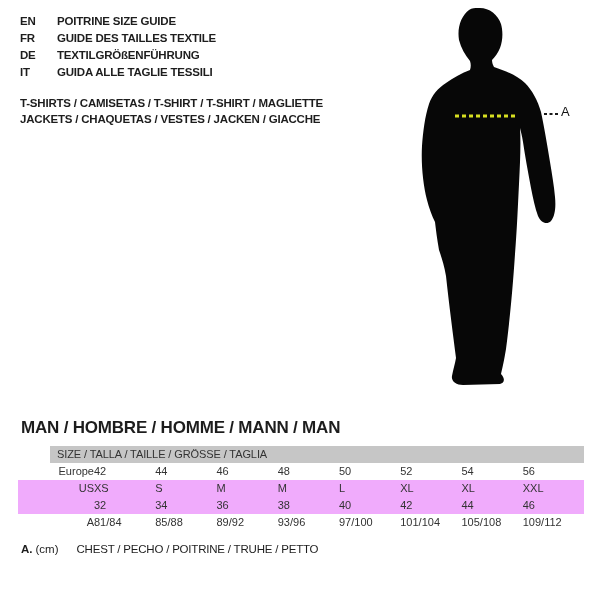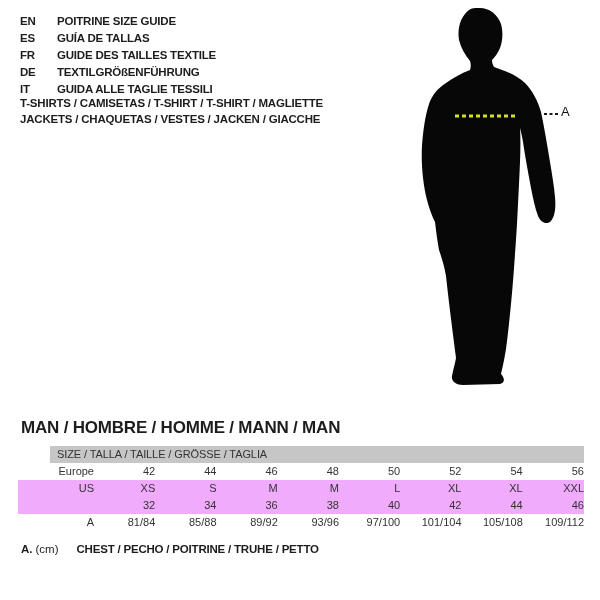--- a/index.html
+++ b/index.html
@@ -19,40 +19,36 @@
   .measure-label{position:absolute;left:561px;top:104px;font-size:13px;font-weight:400;color:#111;}
   
   .section-title{position:absolute;left:21px;top:418px;font-size:17px;font-weight:700;letter-spacing:-0.2px;white-space:nowrap;}
   
   .size-table{position:absolute;left:18px;top:446px;width:566px;font-size:11px;color:#333;}
   .st-header{height:17px;line-height:17px;background:#c6c6c6;padding-left:7px;color:#333;letter-spacing:-0.1px;white-space:nowrap;margin-left:32px;}
   .st-row{display:grid;grid-template-columns:76px repeat(8,1fr);height:17px;line-height:17px;}
   .st-row.white{background:#ffffff;}
   .st-row.gray{background:#f0abfc;}
   .st-label{text-align:right;padding-left:7px;}
-  .st-cell{text-align:right;}
+  .st-cell{text-align:left;}
   
   .footnote{position:absolute;left:21px;top:543px;font-size:11.5px;white-space:nowrap;}
   .footnote .fn-label{font-weight:700;margin-right:3px;}
   .footnote .fn-unit{font-weight:400;margin-right:18px;}
-  .footnote .fn-text{font-weight:700;letter-spacing:-0.2px;}
+  .footnote .fn-text{font-weight:400;letter-spacing:-0.2px;}
 </style>
 </head>
 <body>
 
 <div class="page">
 
   <div class="lang-list">
     <div class="lang-row">
       <span class="lang-code">EN</span>
       <span class="lang-label">POITRINE SIZE GUIDE</span>
-    </div>
-    <div class="lang-row">
-      <span class="lang-code">ES</span>
-      <span class="lang-label">GUÍA DE TALLAS</span>
     </div>
     <div class="lang-row">
       <span class="lang-code">FR</span>
       <span class="lang-label">GUIDE DES TAILLES TEXTILE</span>
     </div>
     <div class="lang-row">
       <span class="lang-code">DE</span>
       <span class="lang-label">TEXTILGRÖßENFÜHRUNG</span>
     </div>
     <div class="lang-row">

